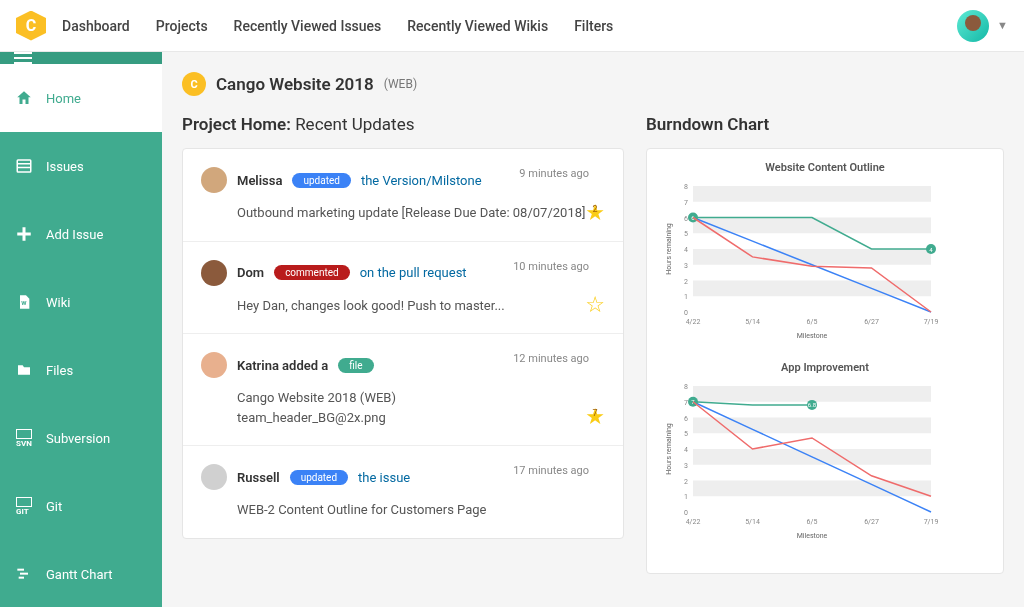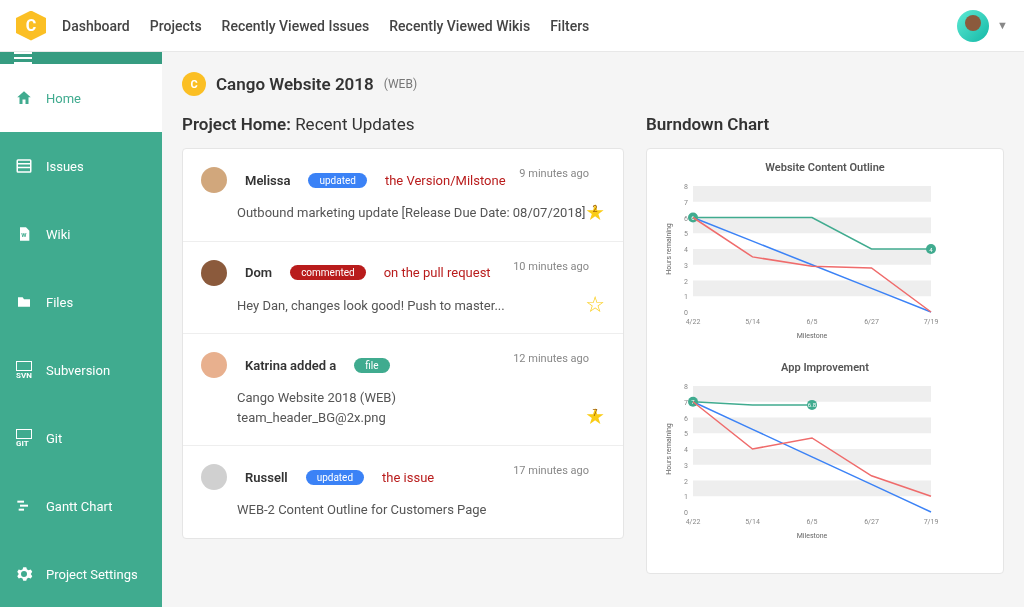--- a/index.html
+++ b/index.html
@@ -1,20 +1,20 @@
 <!DOCTYPE html>
 <html><head>
   <meta charset="utf-8">
   <style>
     *{box-sizing:border-box;margin:0;padding:0}
     body{font-family:-apple-system,BlinkMacSystemFont,"Segoe UI",Roboto,sans-serif;background:#f5f5f5;color:#333;font-size:13px;width:1024px;height:607px;overflow:hidden}
     
     .topbar{height:52px;background:#fff;border-bottom:1px solid #e8e8e8;display:flex;align-items:center;padding:0 16px}
     .logo-hex{width:30px;height:30px;background:#fbbf24;display:flex;align-items:center;justify-content:center;font-weight:bold;color:#fff;font-size:16px;clip-path:polygon(50% 0%,100% 25%,100% 75%,50% 100%,0% 75%,0% 25%);margin-right:16px}
-    .topnav{display:flex;gap:20px}
+    .topnav{display:flex;gap:26px}
     .topnav-item{color:#444;font-size:14px;font-weight:500;cursor:pointer}
     .topbar-spacer{flex:1}
     .avatar{width:32px;height:32px;border-radius:50%;background:linear-gradient(135deg,#5eead4,#14b8a6);margin-right:8px;position:relative;overflow:hidden}
     .avatar::after{content:"";position:absolute;top:5px;left:8px;width:16px;height:16px;border-radius:50%;background:#8b5a3c}
     .chev{color:#888;font-size:11px}
     
     .content{display:flex;height:calc(100% - 52px)}
     
     .sidebar{width:162px;background:#40ab8f;color:#fff;display:flex;flex-direction:column;flex-shrink:0}
     .sidebar-hamburger{height:38px;background:#369c81;display:flex;align-items:center;padding:0 14px}
@@ -31,28 +31,28 @@
     .proj-key{font-size:12px;color:#777}
     .columns{display:flex;gap:22px}
     .col-left{flex:1}
     .col-right{width:358px;flex-shrink:0}
     .section-title{font-size:17px;font-weight:600;color:#333;margin-bottom:14px}
     .section-title .light{font-weight:400}
     
     .updates{background:#fff;border:1px solid #e5e5e5;border-radius:4px}
     .update{padding:18px 18px;border-bottom:1px solid #eee;position:relative}
     .update:last-child{border-bottom:none}
-    .up-header{display:flex;align-items:center;gap:18px}
+    .up-header{display:flex;align-items:center;gap:10px}
     .up-avatar{width:26px;height:26px;border-radius:50%;flex-shrink:0}
     .up-user{font-weight:600;color:#333}
     .badge{padding:2px 11px;border-radius:11px;font-size:10px;color:#fff;display:inline-block}
     .badge-blue{background:#3b82f6}
     .badge-red{background:#b91c1c}
     .badge-teal{background:#40ab8f}
-    .up-tail{color:#b91c1c}
+    .up-tail{color:#0369a1}
     .up-time{position:absolute;top:18px;right:34px;font-size:11px;color:#888}
     .up-body{margin-left:36px;margin-top:10px;color:#555;line-height:1.5}
     .up-star{position:absolute;right:18px;bottom:16px;font-size:22px}
     
     .burndown-card{background:#fff;border:1px solid #e5e5e5;border-radius:4px;padding:12px 14px}
     .chart-block{margin-bottom:18px}
     .chart-title{text-align:center;font-size:11px;font-weight:600;margin-bottom:6px;color:#555}
     .chart-svg{width:280px;height:160px}
   </style>
 </head>
@@ -93,20 +93,29 @@
         </div>
         <div class="sidebar-item">
           <span class="side-icon">
             <svg width="18" height="18" viewBox="0 0 24 24" fill="currentColor">
               <rect x="3" y="4" width="18" height="16" rx="1" fill="none" stroke="currentColor" stroke-width="2"></rect>
               <line x1="3" y1="9" x2="21" y2="9" stroke="currentColor" stroke-width="2"></line>
               <line x1="3" y1="14" x2="21" y2="14" stroke="currentColor" stroke-width="2"></line>
             </svg>
           </span>
           <span>Issues</span>
+        </div>
+        <div class="sidebar-item">
+          <span class="side-icon">
+            <svg width="18" height="18" viewBox="0 0 24 24" fill="currentColor">
+              <rect x="10" y="3" width="4" height="18"></rect>
+              <rect x="3" y="10" width="18" height="4"></rect>
+            </svg>
+          </span>
+          <span>Add Issue</span>
         </div>
         <div class="sidebar-item">
           <span class="side-icon">
             <svg width="16" height="18" viewBox="0 0 24 24" fill="currentColor">
               <path d="M6 2h9l5 5v15H6z"></path>
               <text x="8" y="16" font-size="9" fill="#40ab8f" font-weight="bold">W</text>
             </svg>
           </span>
           <span>Wiki</span>
         </div>

